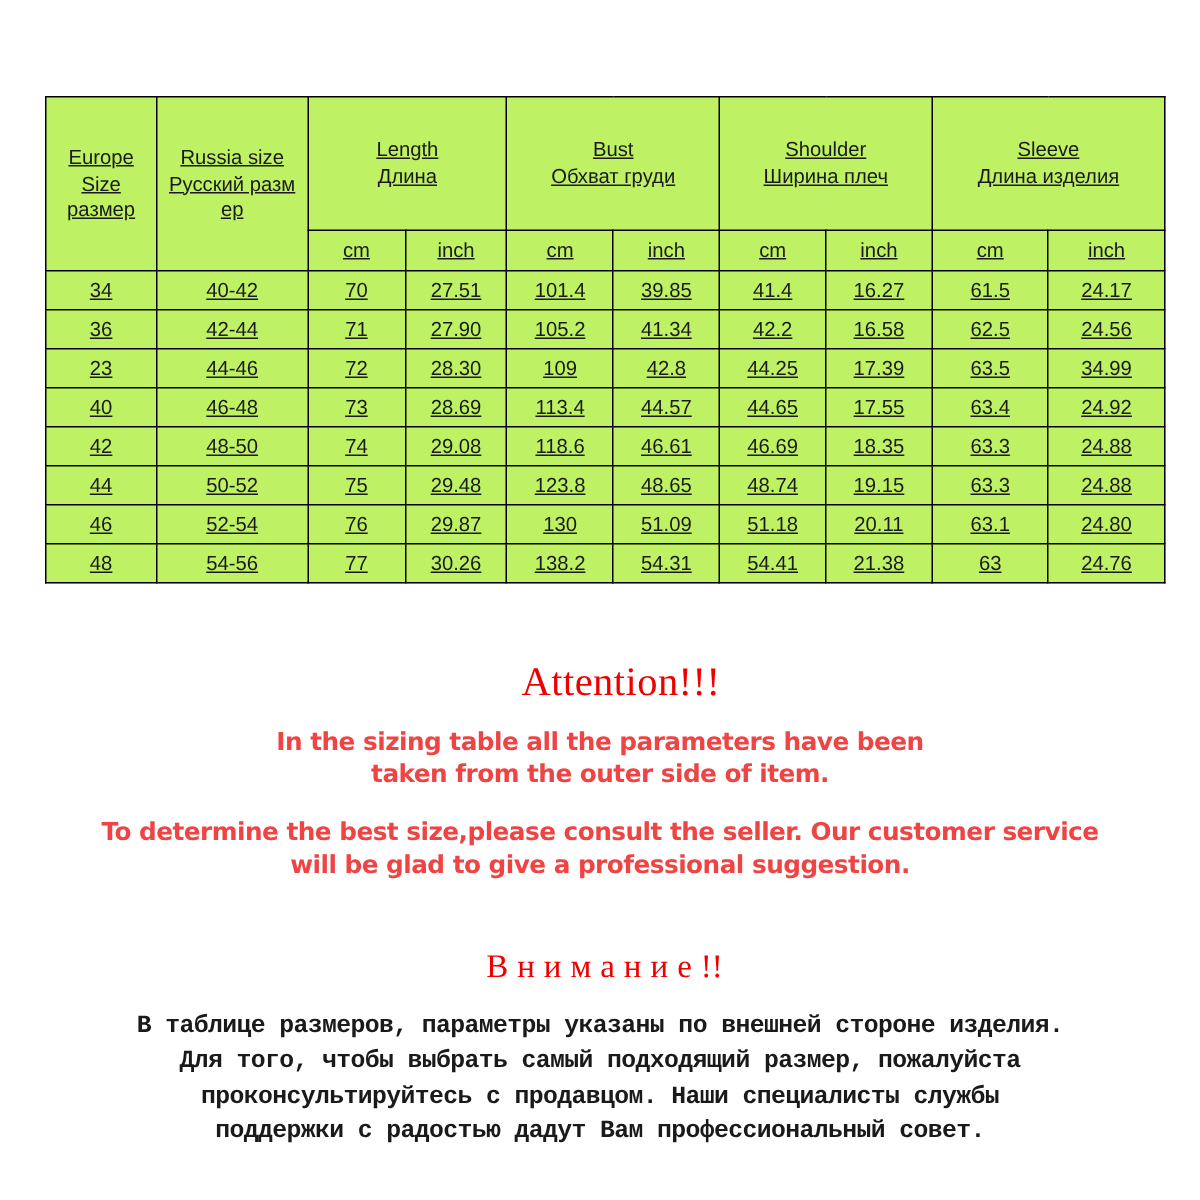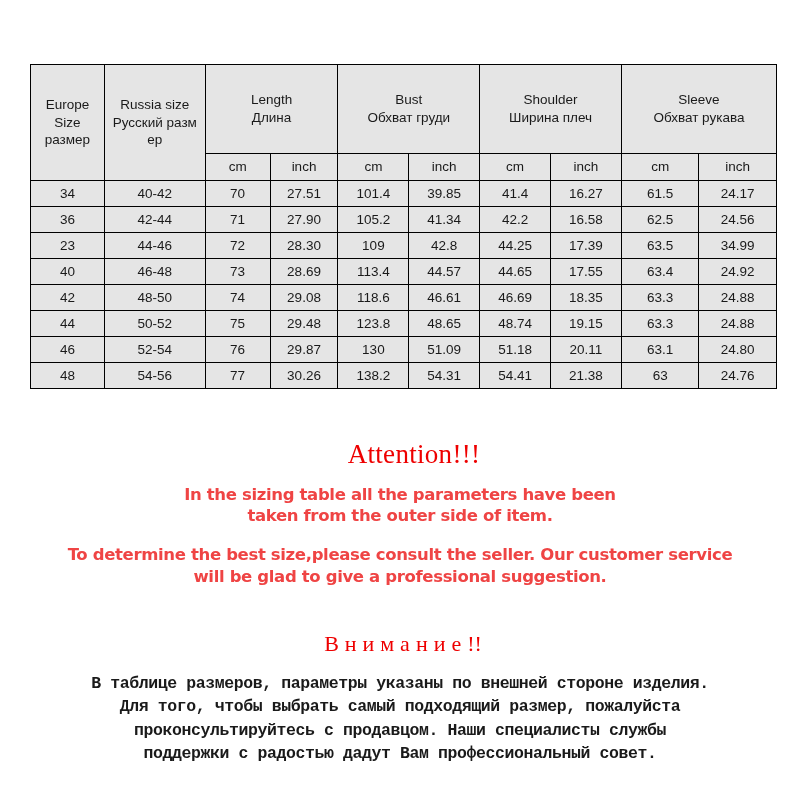--- a/index.html
+++ b/index.html
@@ -20,21 +20,22 @@
   #size-table-wrap {
     position: absolute;
     left: 30px;
     top: 64px;
     width: 747px;
   }
   table.size-table {
     border-collapse: collapse;
     width: 100%;
     table-layout: fixed;
-    background: #e5e5e5;
+    background: #bef264;
+    text-decoration: underline;
   }
   table.size-table th,
   table.size-table td {
     border: 1.6px solid #000000;
     text-align: center;
     vertical-align: middle;
     font-weight: normal;
     font-size: 13.5px;
     color: #1a1a1a;
     padding: 0;
@@ -154,21 +155,21 @@
         <th class="grp-head" colspan="2">
           <span class="ln">Bust</span>
           <span class="ln">Обхват груди</span>
         </th>
         <th class="grp-head" colspan="2">
           <span class="ln">Shoulder</span>
           <span class="ln">Ширина плеч</span>
         </th>
         <th class="grp-head" colspan="2">
           <span class="ln">Sleeve</span>
-          <span class="ln">Обхват рукава</span>
+          <span class="ln">Длина изделия</span>
         </th>
       </tr>
       <tr>
         <th class="sub-head">cm</th>
         <th class="sub-head">inch</th>
         <th class="sub-head">cm</th>
         <th class="sub-head">inch</th>
         <th class="sub-head">cm</th>
         <th class="sub-head">inch</th>
         <th class="sub-head">cm</th>

